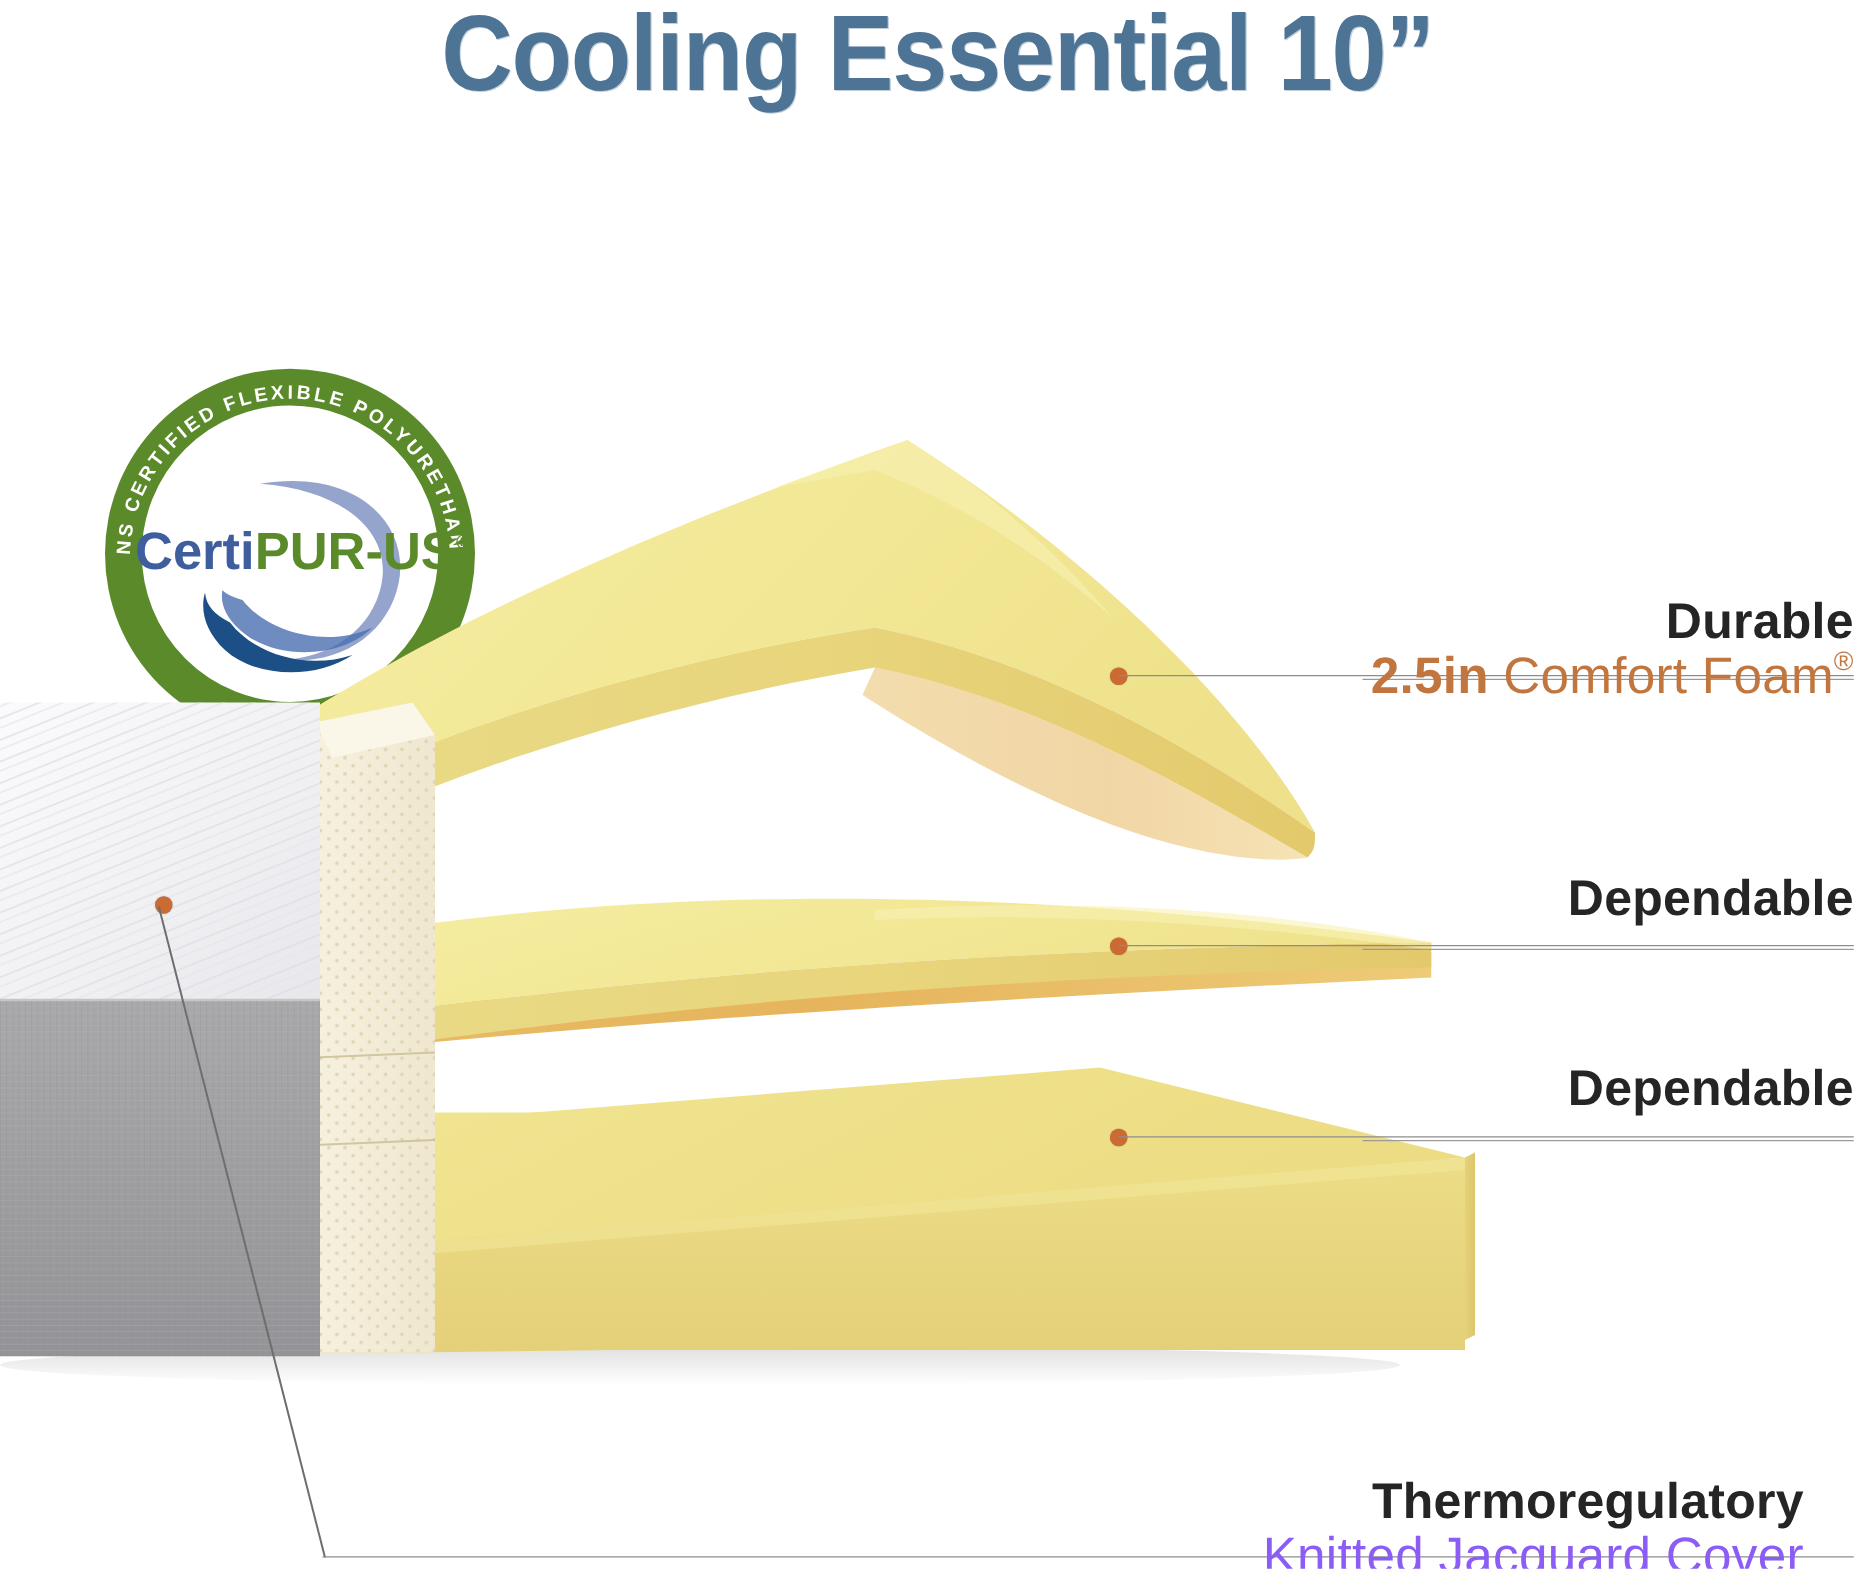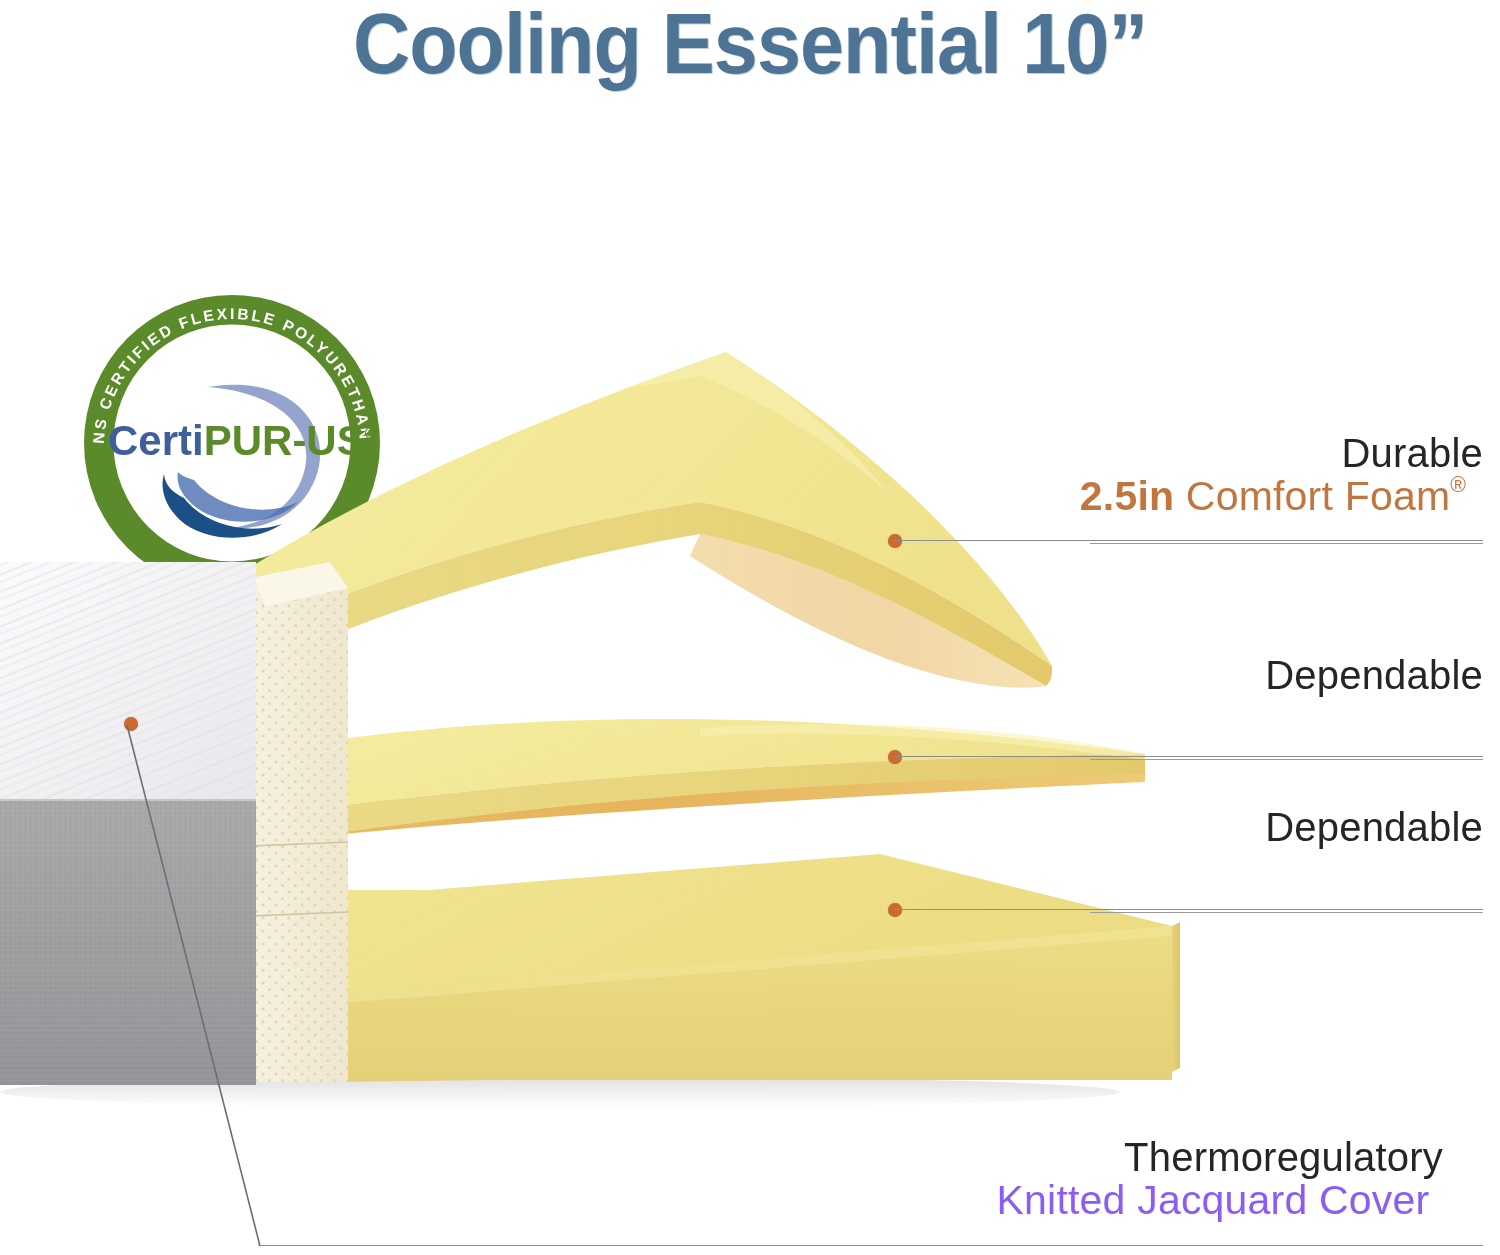--- a/index.html
+++ b/index.html
@@ -24,25 +24,25 @@
 
   
   #art{position:absolute; left:0; top:330px; width:1260px; height:790px;}
   #art svg{display:block;}
 
   
   .callout{position:absolute; text-align:right; width:420px; left:1063px;}
   .co-top{
     font-size:40px; color:#252525; line-height:1.06;
     font-family:"Liberation Sans","DejaVu Sans",sans-serif;
-    font-weight:normal; letter-spacing:.2px;
+    font-weight:bold; letter-spacing:.2px;margin-top:44px;
   }
   .co-bot{
     font-size:41px; line-height:1.12; color:#c1763f;
-    letter-spacing:.2px; white-space:nowrap;text-align:center;
+    letter-spacing:.2px; white-space:nowrap;
   }
   .co-bot .num{font-weight:bold;}
   .co-bot .sup{font-size:.52em; vertical-align:.85em;}
   #callout-1{top:432px;}
   #callout-2{top:654px;}
   #callout-3{top:806px;}
   #callout-4{top:1136px; width:460px; left:983px;}
   #callout-4 .co-bot{color:#8b5cf6;}
 
   

